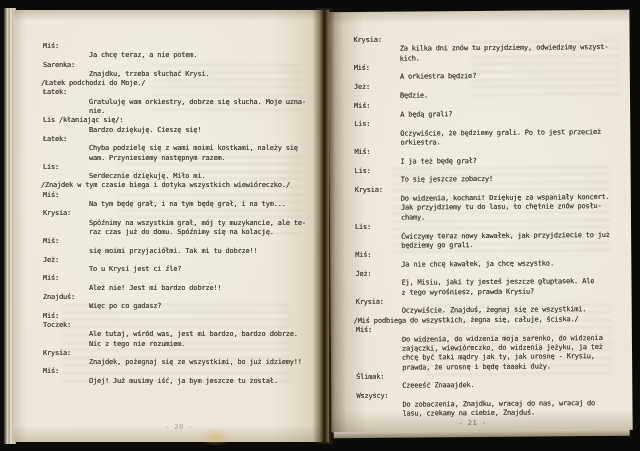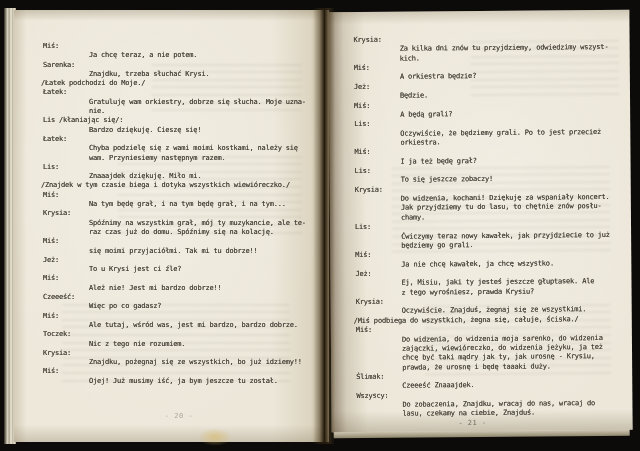--- a/index.html
+++ b/index.html
@@ -63,21 +63,21 @@
     color:#4a453c;text-shadow:0 0 .6px rgba(74,69,60,.85);}
   .text-left{left:43px;top:42px;width:275px;}
   .text-right{left:25px;top:24px;width:272px;}
   .text-left .line{height:9.3px;}
   .text-right .line{height:9.36px;}
   .line{white-space:pre;overflow:visible;}
   .line.dialogue{padding-left:46px;}
   .line.stage{margin-left:-2px;}
   .pagenum{position:absolute;z-index:3;font-size:7px;letter-spacing:.5px;
     color:#4a453c;text-align:center;}
-  .pagenum-left{left:43px;top:412px;width:272px;opacity:.40;z-index:3;}
+  .pagenum-left{left:43px;top:423px;width:272px;opacity:.40;z-index:3;}
   .pagenum-right{left:0;top:408px;width:282px;opacity:.75;}
   .stain{
     position:absolute;left:198px;top:428px;width:34px;height:18px;z-index:4;
     border-radius:50%;
     background:radial-gradient(ellipse, rgba(216,185,100,0.60), rgba(216,185,100,0) 70%);
   }
 </style>
 </head>
 <body>
 
@@ -99,41 +99,41 @@
       <div class="line stage">/Łatek podchodzi do Moje./</div>
       <div class="line speaker">Łatek:</div>
       <div class="line dialogue">Gratuluję wam orkiestry, dobrze się słucha. Moje uzna-</div>
       <div class="line dialogue">nie.</div>
       <div class="line speaker">Lis /kłaniając się/:</div>
       <div class="line dialogue">Bardzo dziękuję. Cieszę się!</div>
       <div class="line speaker">Łatek:</div>
       <div class="line dialogue">Chyba podzielę się z wami moimi kostkami, należy się</div>
       <div class="line dialogue">wam. Przyniesiemy następnym razem.</div>
       <div class="line speaker">Lis:</div>
-      <div class="line dialogue">Znaaajdek dziękuję. Miło mi.</div>
+      <div class="line dialogue">Serdecznie dziękuję. Miło mi.</div>
       <div class="line stage">/Znajdek w tym czasie biega i dotyka wszystkich wiewióreczko./</div>
       <div class="line speaker">Miś:</div>
       <div class="line dialogue">Na tym będę grał, i na tym będę grał, i na tym...</div>
       <div class="line speaker">Krysia:</div>
       <div class="line dialogue">Spóźnimy na wszystkim grał, mój ty muzykancie, ale te-</div>
       <div class="line dialogue">raz czas już do domu. Spóźnimy się na kolację.</div>
       <div class="line speaker">Miś:</div>
       <div class="line dialogue">się moimi przyjaciółmi. Tak mi tu dobrze!!</div>
       <div class="line speaker">Jeż:</div>
       <div class="line dialogue">To u Krysi jest ci źle?</div>
       <div class="line speaker">Miś:</div>
       <div class="line dialogue">Ależ nie! Jest mi bardzo dobrze!!</div>
-      <div class="line speaker">Czeeeść:</div>
+      <div class="line speaker">Znajduś:</div>
       <div class="line dialogue">Więc po co gadasz?</div>
       <div class="line speaker">Miś:</div>
+      <div class="line speaker">Toczek:</div>
       <div class="line dialogue">Ale tutaj, wśród was, jest mi bardzo, bardzo dobrze.</div>
-      <div class="line speaker">Toczek:</div>
       <div class="line dialogue">Nic z tego nie rozumiem.</div>
       <div class="line speaker">Krysia:</div>
-      <div class="line dialogue">Znajdku, pożegnaj się ze wszystkich, bo już idziemy!!</div>
+      <div class="line dialogue">Znajdek, pożegnaj się ze wszystkimi, bo już idziemy!!</div>
       <div class="line speaker">Miś:</div>
       <div class="line dialogue">Ojej! Już musimy iść, ja bym jeszcze tu został.</div>
     </div>
   <div class="pagenum pagenum-left">- 20 -</div>
 
   <div class="stain"></div>
 
   <div class="right-wrap">
     <div class="page page-right"></div>
     <div class="ghost g4" style="left:142px;top:24px;"></div>

